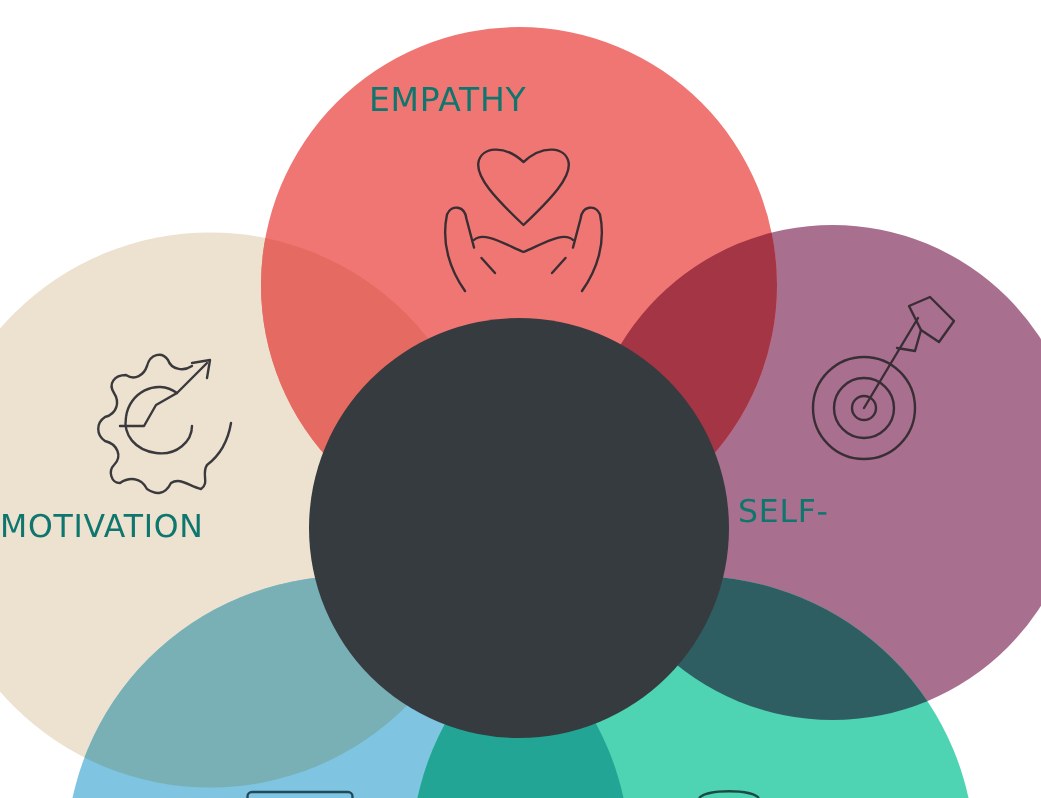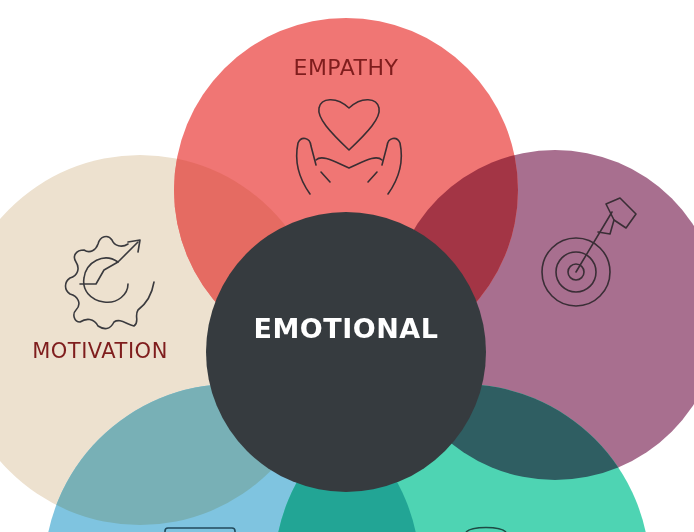--- a/index.html
+++ b/index.html
@@ -1,18 +1,18 @@
 <!DOCTYPE html>
 <html><head>
 <meta charset="utf-8">
 <style>
   html,body{margin:0;padding:0;}
   body{width:694px;height:532px;overflow:hidden;background:#ffffff;position:relative;font-family:"DejaVu Sans","Liberation Sans",sans-serif;}
   svg.stage{position:absolute;left:0;top:0;}
-  .label{position:absolute;color:#7f1d1d;text-align:center;letter-spacing:0.5px;line-height:1.05;}
+  .label{position:absolute;color:#0f766e;text-align:left;letter-spacing:0.5px;line-height:1.05;}
   .center-label{position:absolute;color:#ffffff;text-align:center;font-weight:bold;letter-spacing:0.5px;line-height:1.2;}
 </style>
 </head>
 <body>
 
 <svg class="stage" width="694" height="532" viewBox="0 0 694 532">
   <defs>
     <clipPath id="cEmp">
         <circle cx="346" cy="190" r="172"></circle>
       </clipPath>
@@ -81,17 +81,17 @@
 
   <rect x="165" y="528" width="70" height="10" rx="3" fill="none" stroke="#234a5c" stroke-width="1.6"></rect>
   <path d="M466 532 C 472 526, 500 526, 506 532" fill="none" stroke="#1e4a44" stroke-width="1.6"></path>
 </svg>
 
 <div class="label" style="left:246px;top:56px;width:200px;font-size:22px;">EMPATHY</div>
 
 <div class="label" style="left:0px;top:340px;width:200px;font-size:21px;">MOTIVATION</div>
 
 <div class="label" style="left:492px;top:330px;width:200px;font-size:21px;">
+  <div>SELF-</div>
 </div>
 
 <div class="center-label" style="left:206px;top:313px;width:280px;font-size:27px;">
-  <div>EMOTIONAL</div>
 </div>
 
 </body></html>

